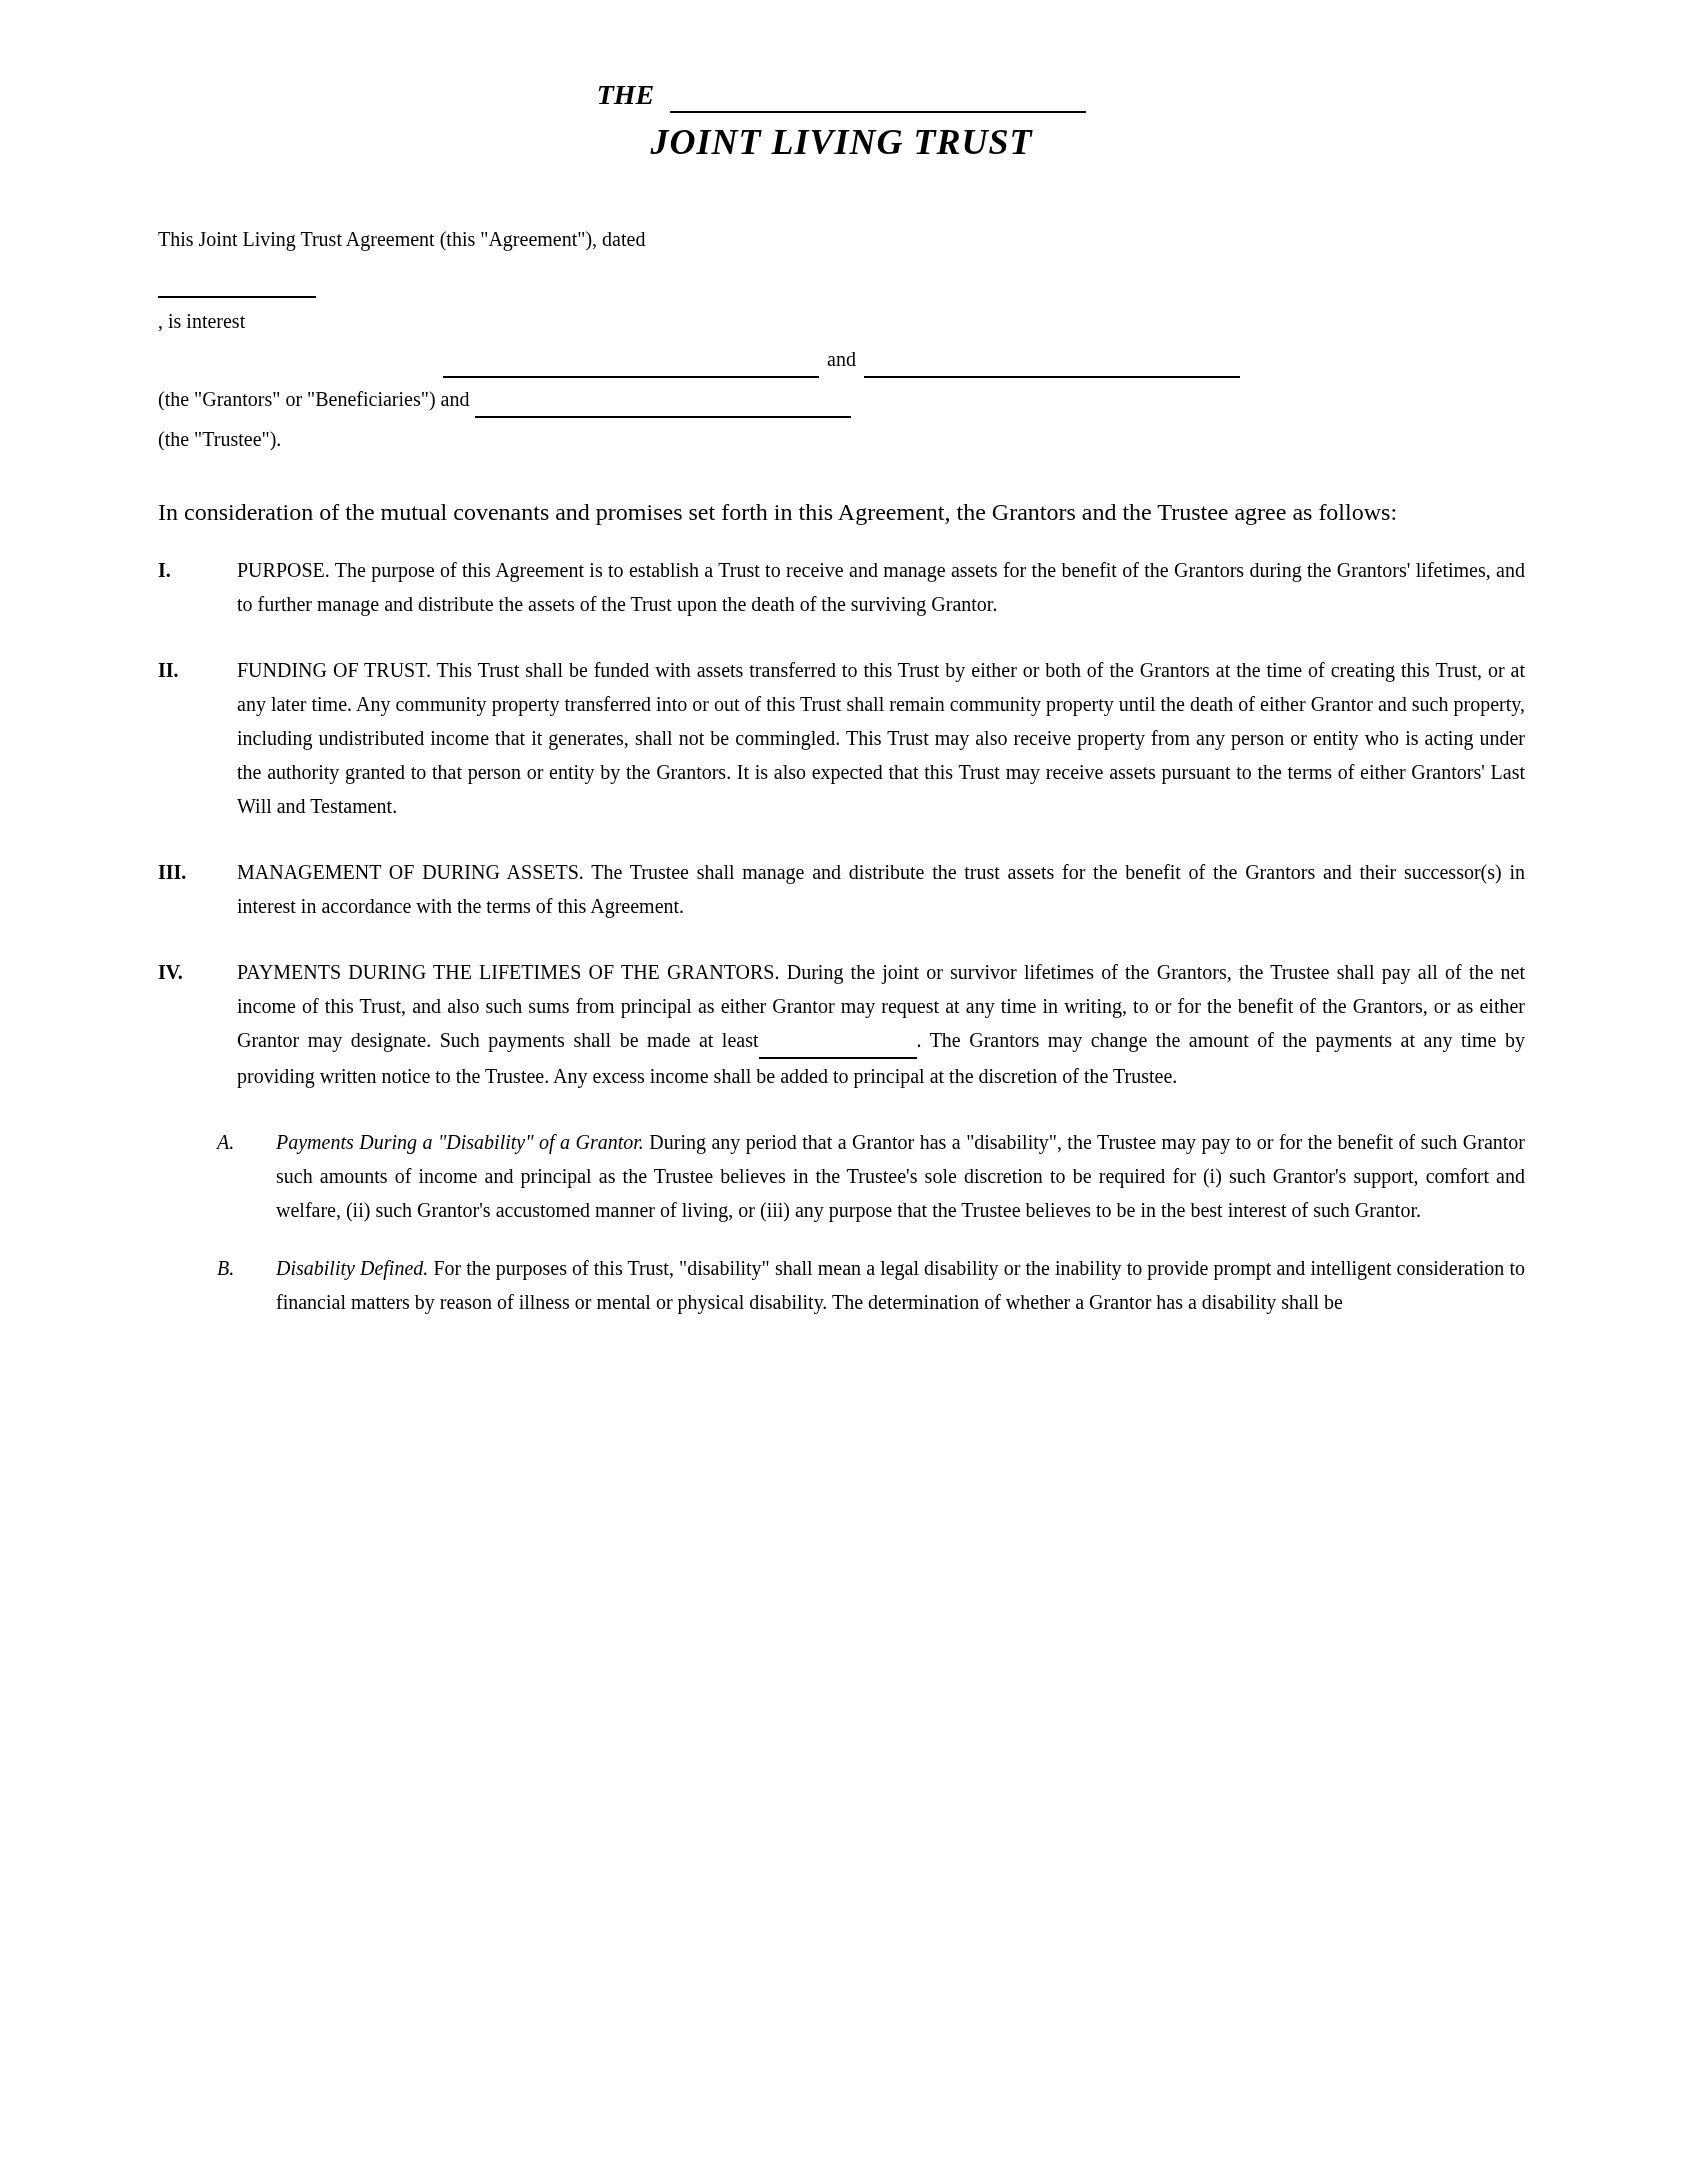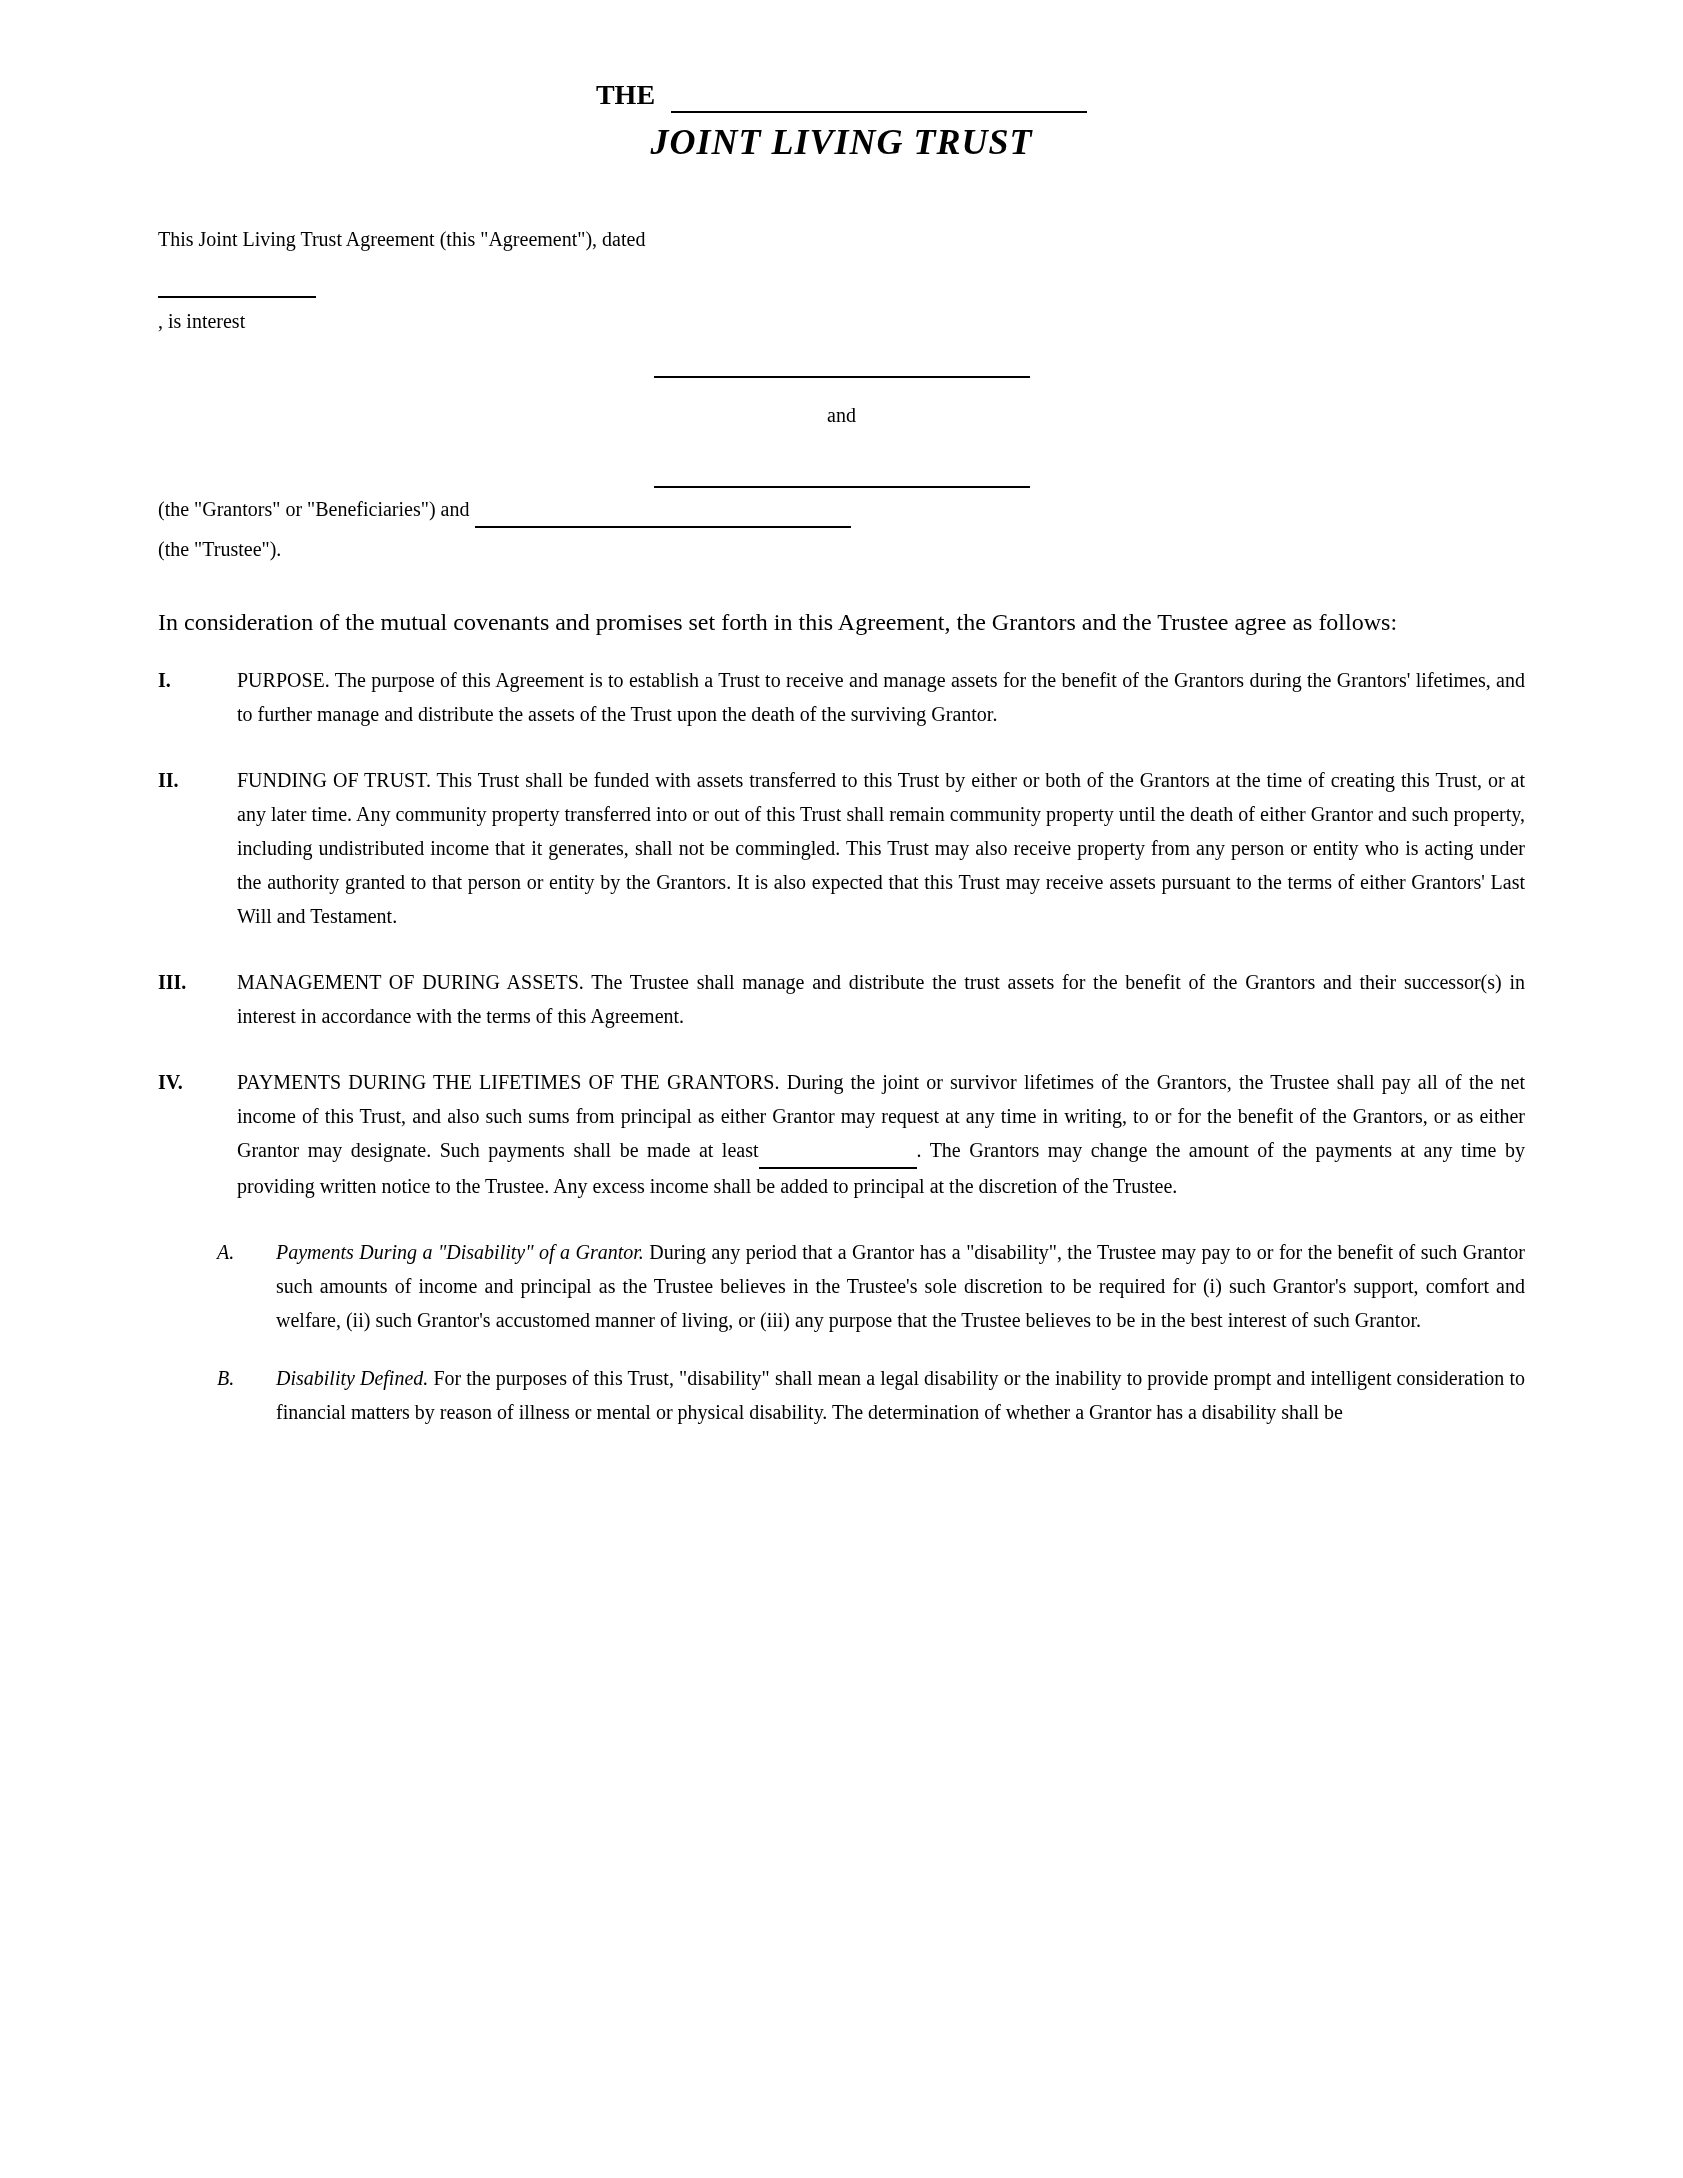--- a/index.html
+++ b/index.html
@@ -32,20 +32,21 @@
 
     .the-line {
       display: flex;
       align-items: baseline;
       justify-content: center;
       margin-bottom: 8px;
       font-size: 26px;
     }
 
     .the-label {
+      font-style: italic;
       font-weight: bold;
       font-size: 28px;
       margin-right: 16px;
     }
 
     .title-underline {
       border-bottom: 2px solid #000;
       width: 416px;
       display: inline-block;
       margin-bottom: -4px;
@@ -82,25 +83,24 @@
     }
 
     .blank-line-short {
       border-bottom: 2px solid #000;
       display: inline-block;
       min-width: 158px;
     }
 
     .intro-line2 {
       display: flex;
-      align-items: center;
+      align-items: flex-start;
       justify-content: center;
-      gap: 20px;
+      gap: 8px;
       margin-bottom: 4px;
-      flex-direction: column;
     }
 
     .intro-line3 {
       display: flex;
       align-items: baseline;
       flex-wrap: wrap;
       gap: 6px;
       margin-bottom: 4px;
     }
 

